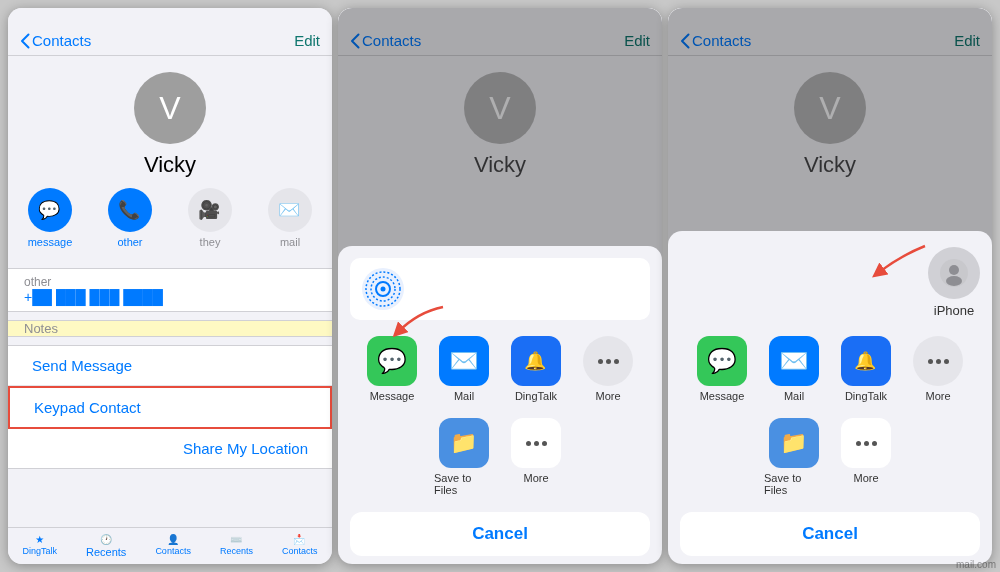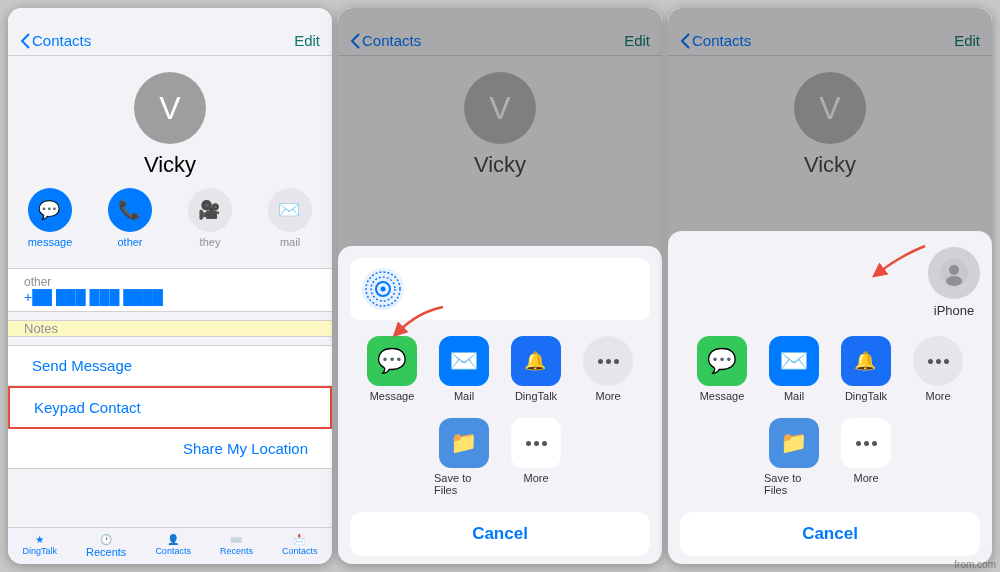--- a/index.html
+++ b/index.html
@@ -610,13 +610,13 @@
           </div>
         </div>
 
         <div class="cancel-btn">Cancel</div>
       </div>
     </div>
   </div>
 
 </div>
 
-<div class="wsxdn">from.com</div>
+<div class="wsxdn">mail.com</div>
 
 </body></html>

